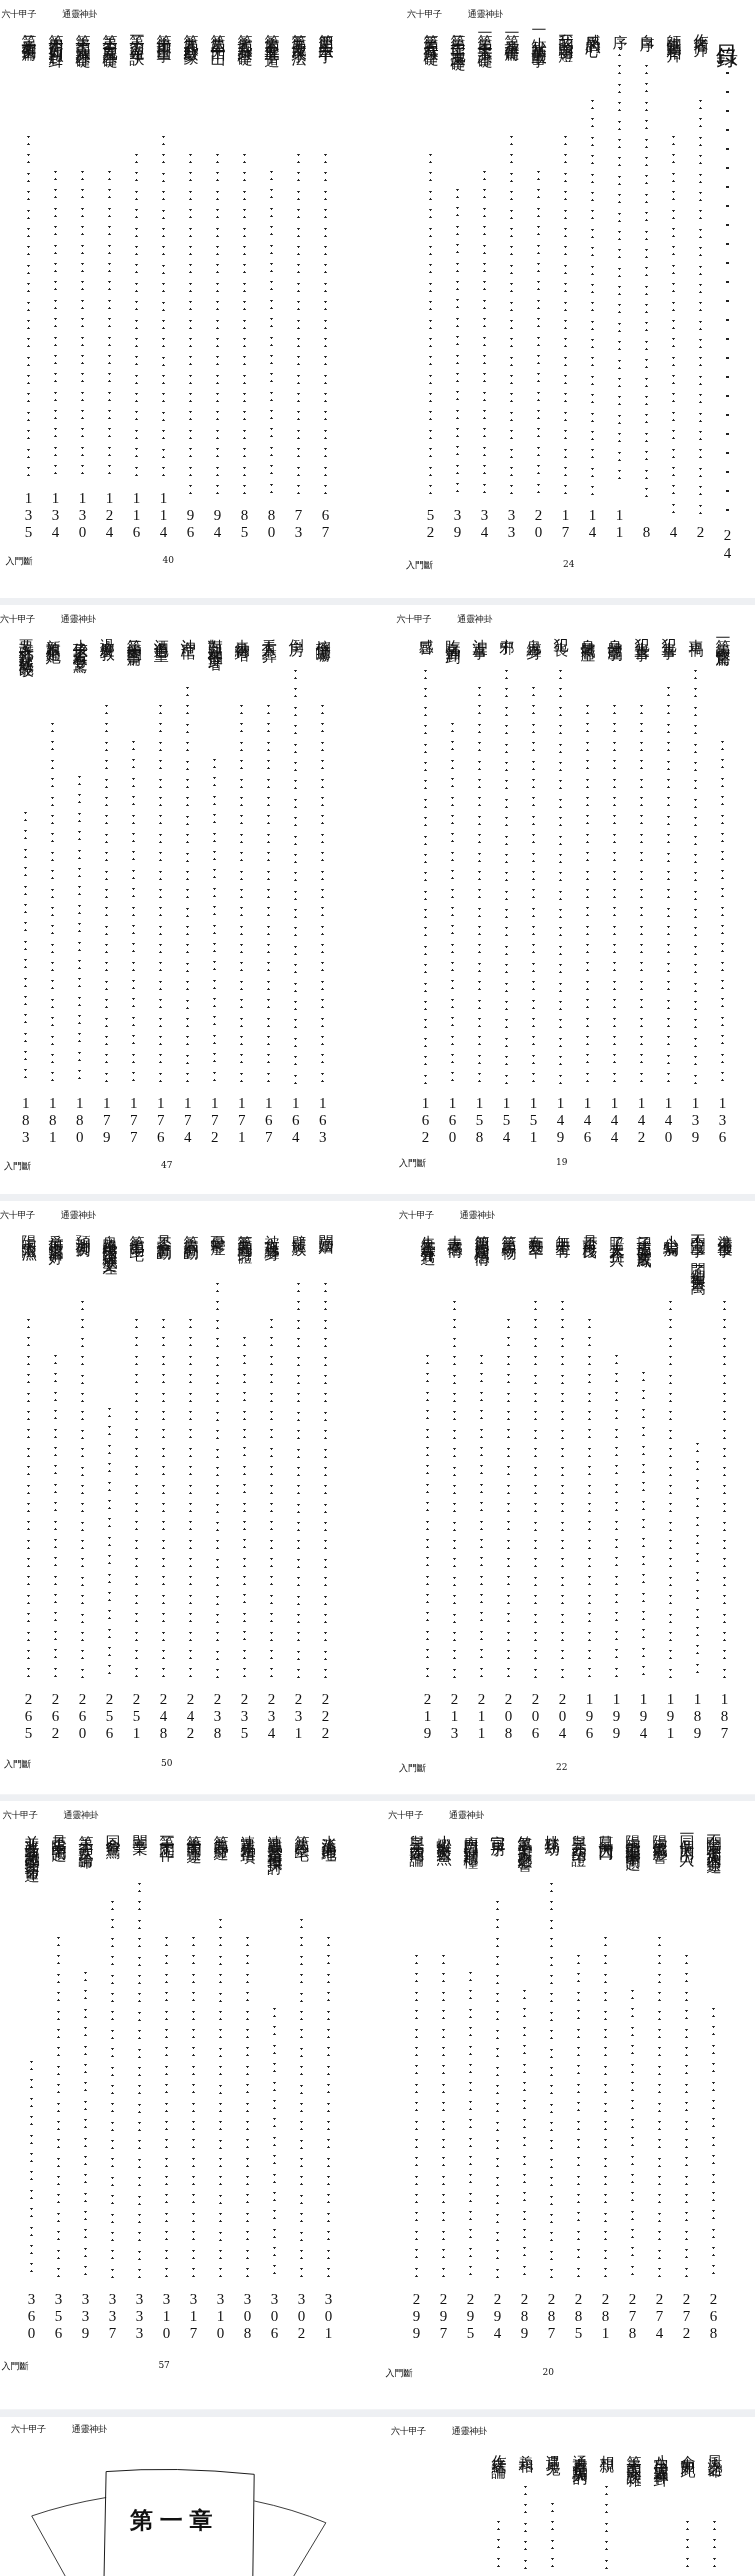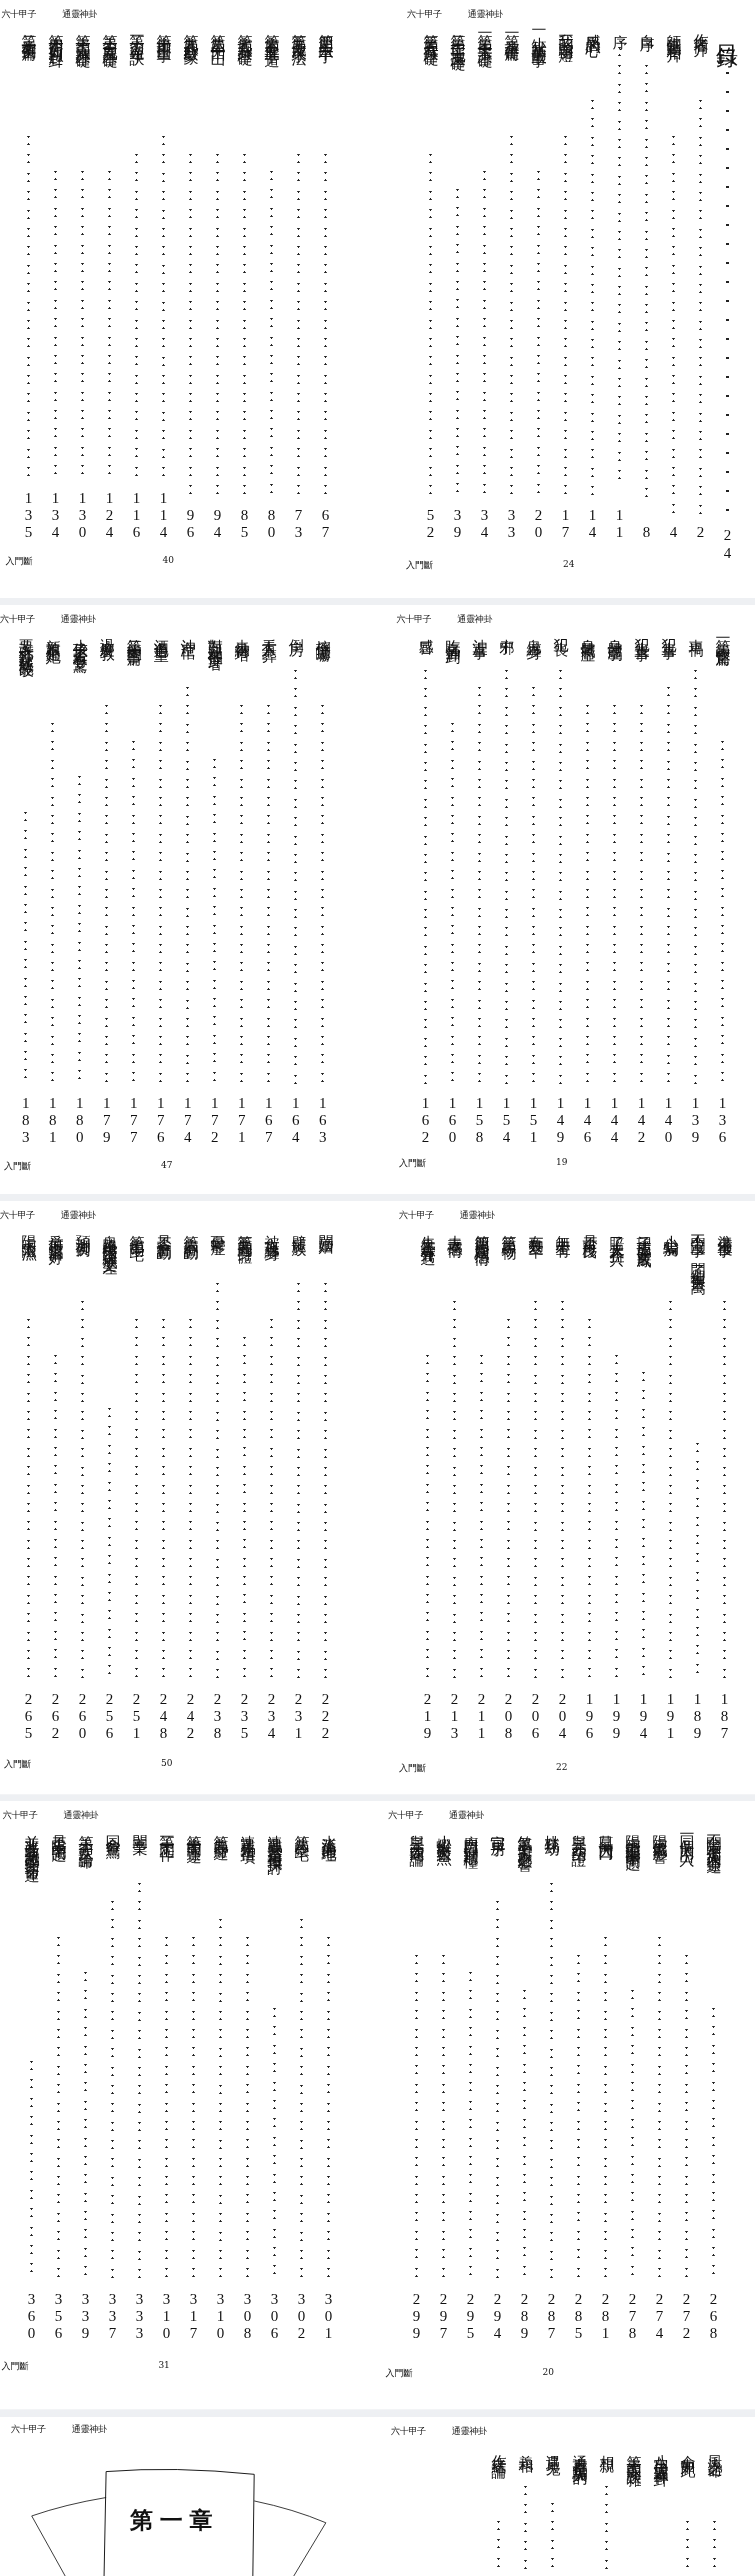--- a/index.html
+++ b/index.html
@@ -2563,21 +2563,21 @@
           </div>
           <div class="pnum" style="top: 468px;">
             <span>3</span>
             <span>6</span>
             <span>0</span>
           </div>
         </div>
       </div>
     <div class="footer" style="left:1.4px; top:559px;">
       <span class="f-label">入門斷</span>
-      <span class="f-num">31</span>
+      <span class="f-num">57</span>
     </div>
   </div>
   <div class="page right">
     <div class="header" style="left:12.3px;">
       <span class="h-a">六十甲子</span><span class="h-b">通靈神卦</span>
     </div>
     <div class="cols" style="left:27px;">
         <div class="col" style="height: 520px;">
           <div class="title">不關陽宅是個人的運途</div>
           <div class="leader" style="top: 182px;">

